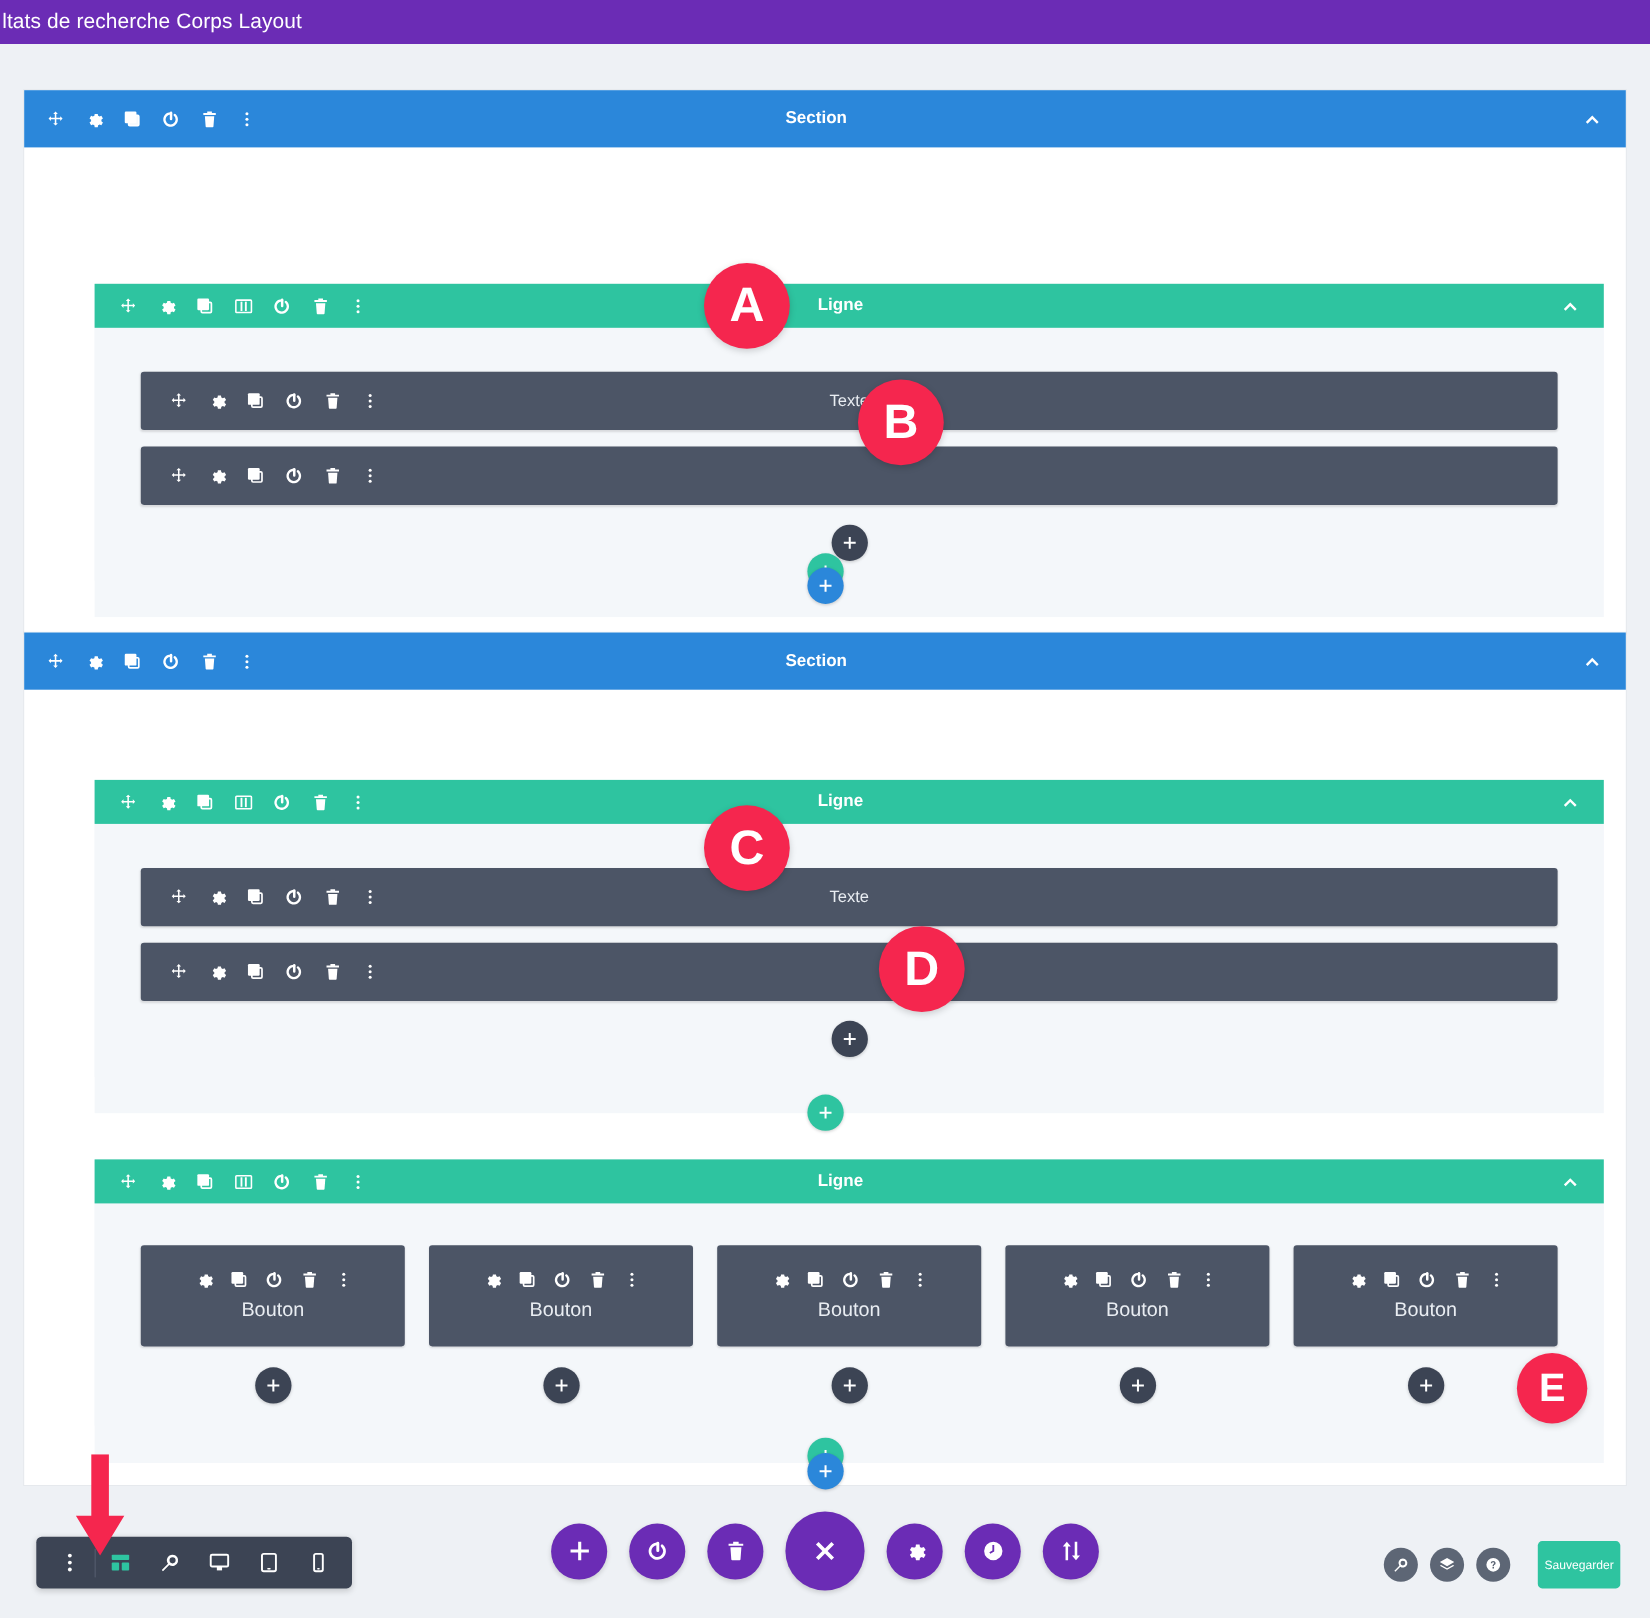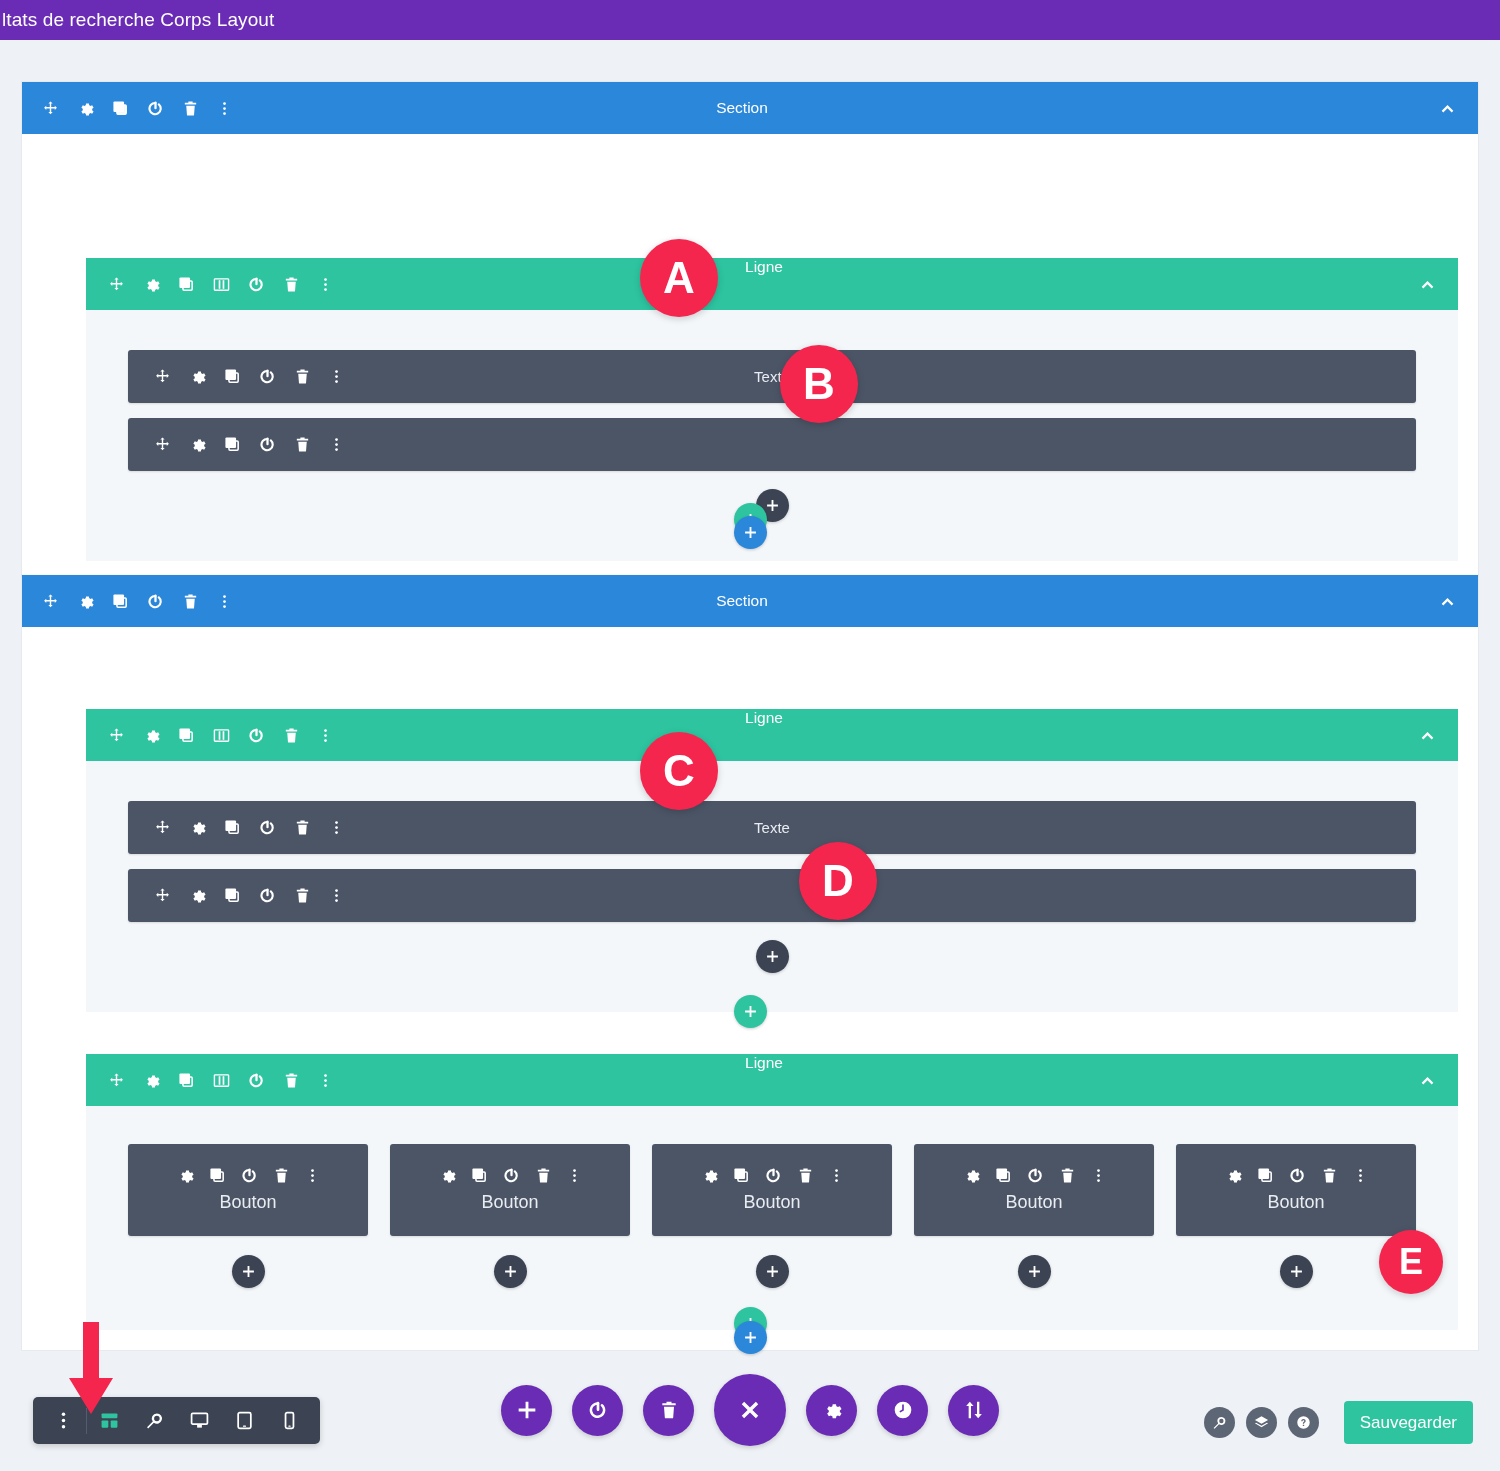--- a/index.html
+++ b/index.html
@@ -32,27 +32,27 @@
   .section-block {
     position: absolute; left: 22px; width: 1456px;
     background: #ffffff;
     box-shadow: 0 0 0 1px rgba(0,0,0,0.03);
   }
   .section-header {
     height: 52px; background: #2b87da; display: flex; align-items: center;
     position: relative; padding: 0 20px;
   }
   .row-header {
-    height: 52px; background: #2ec4a0; display: flex; 
+    height: 40px; background: #2ec4a0; display: flex; align-items: center;
     position: relative; padding: 0 22px;
   }
   .hdr-icons { display: flex; align-items: center; gap: 18px; }
   .hdr-label {
     position: absolute; left: 0; right: 16px; text-align: center;
-    color: #ffffff; font-size: 15.5px; font-weight: 400; pointer-events: none;
+    color: #ffffff; font-size: 15.5px; font-weight: 700; pointer-events: none;
   }
   .hdr-collapse {
     position: absolute; right: 22px; top: 50%; transform: translateY(-50%);
     display: flex; align-items: center; justify-content: center;
   }
   .ic { width: 17px; height: 17px; display: block; fill: #ffffff; }
   .ic-sm { width: 15px; height: 15px; display: block; fill: #ffffff; }
 
   
   .row-block {
@@ -146,22 +146,22 @@
     position: absolute; right: 27px; bottom: 27px;
     display: flex; align-items: center; gap: 11px; z-index: 30;
   }
   .gbtn {
     width: 31px; height: 31px; border-radius: 50%; background: #5d6675;
     display: flex; align-items: center; justify-content: center; cursor: pointer;
   }
   .gbtn svg { width: 15px; height: 15px; fill: #fff; }
   .save-btn {
     background: #2ec4a0; color: #ffffff; border: none;
-    border-radius: 4px; height: 43px; padding: 0 16px;
-    font-size: 17px; font-family: "Liberation Sans", sans-serif;
+    border-radius: 4px; height: 43px; padding: 0 6px;
+    font-size: 11px; font-family: "Liberation Sans", sans-serif;
     cursor: pointer; margin-left: 14px;
   }
 </style>
 </head>
 <body>
 
 <div class="stage">
 
   <div class="adminbar">
     <span class="adminbar-title">ltats de recherche Corps Layout</span>

